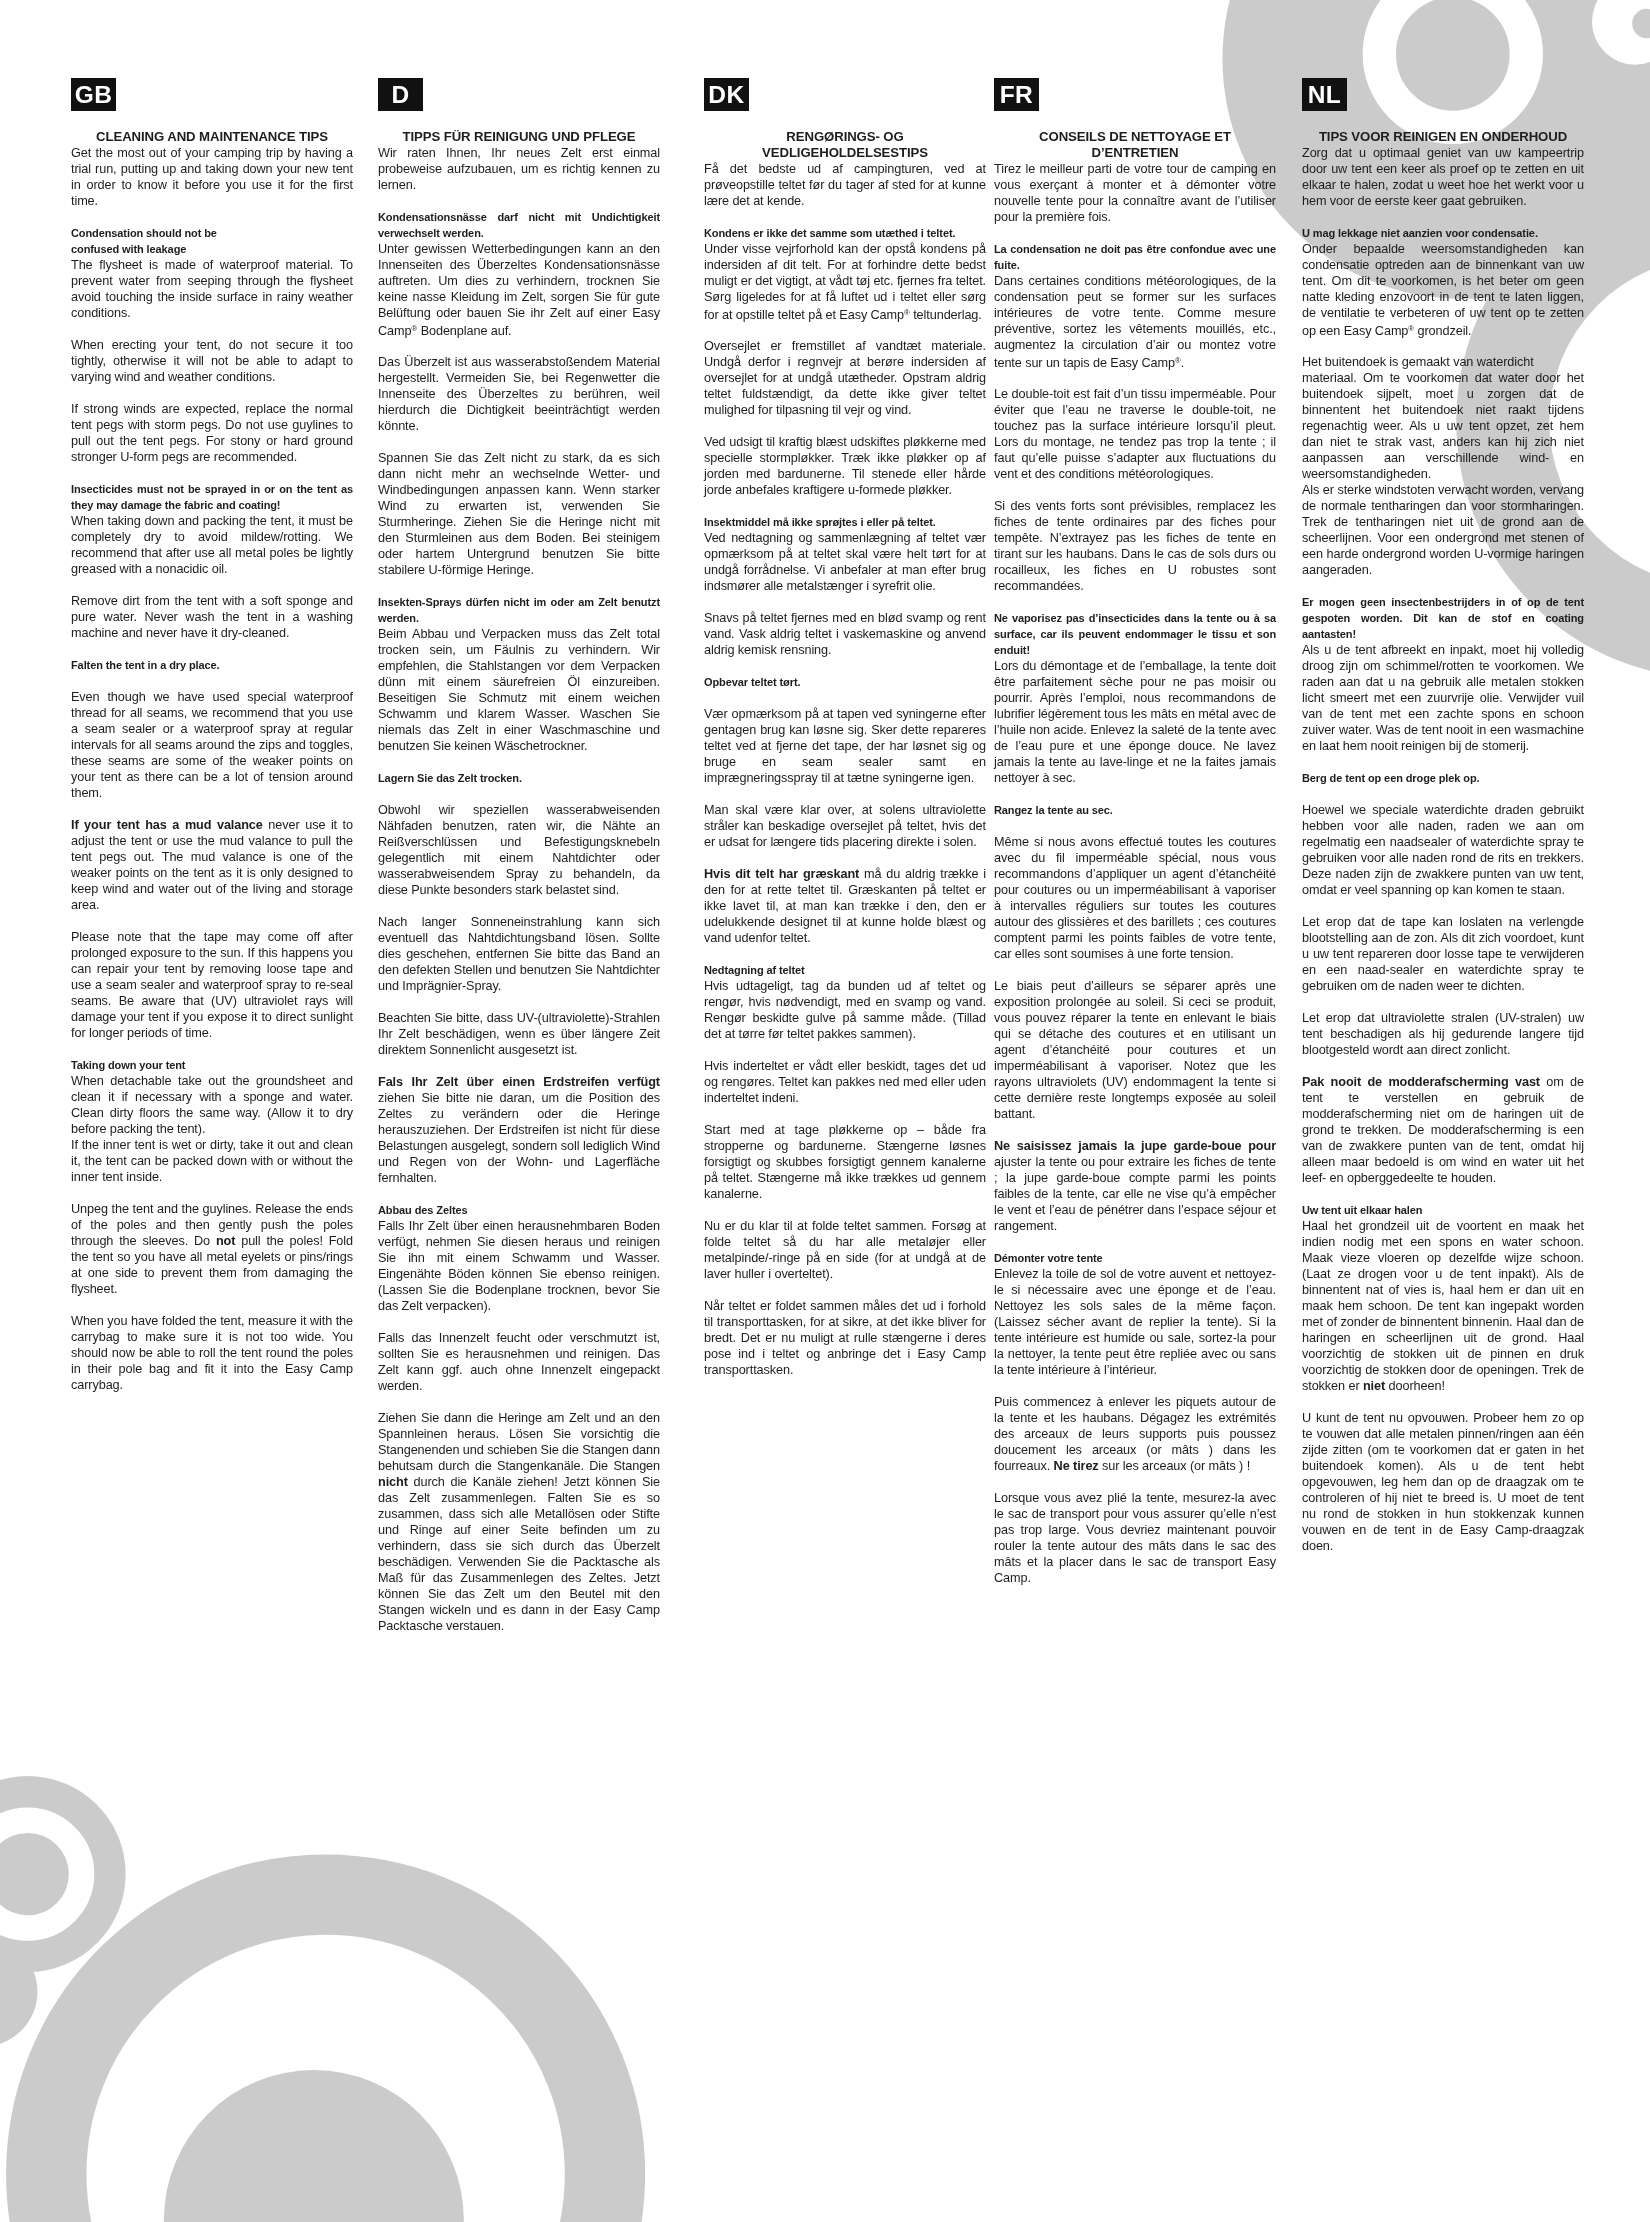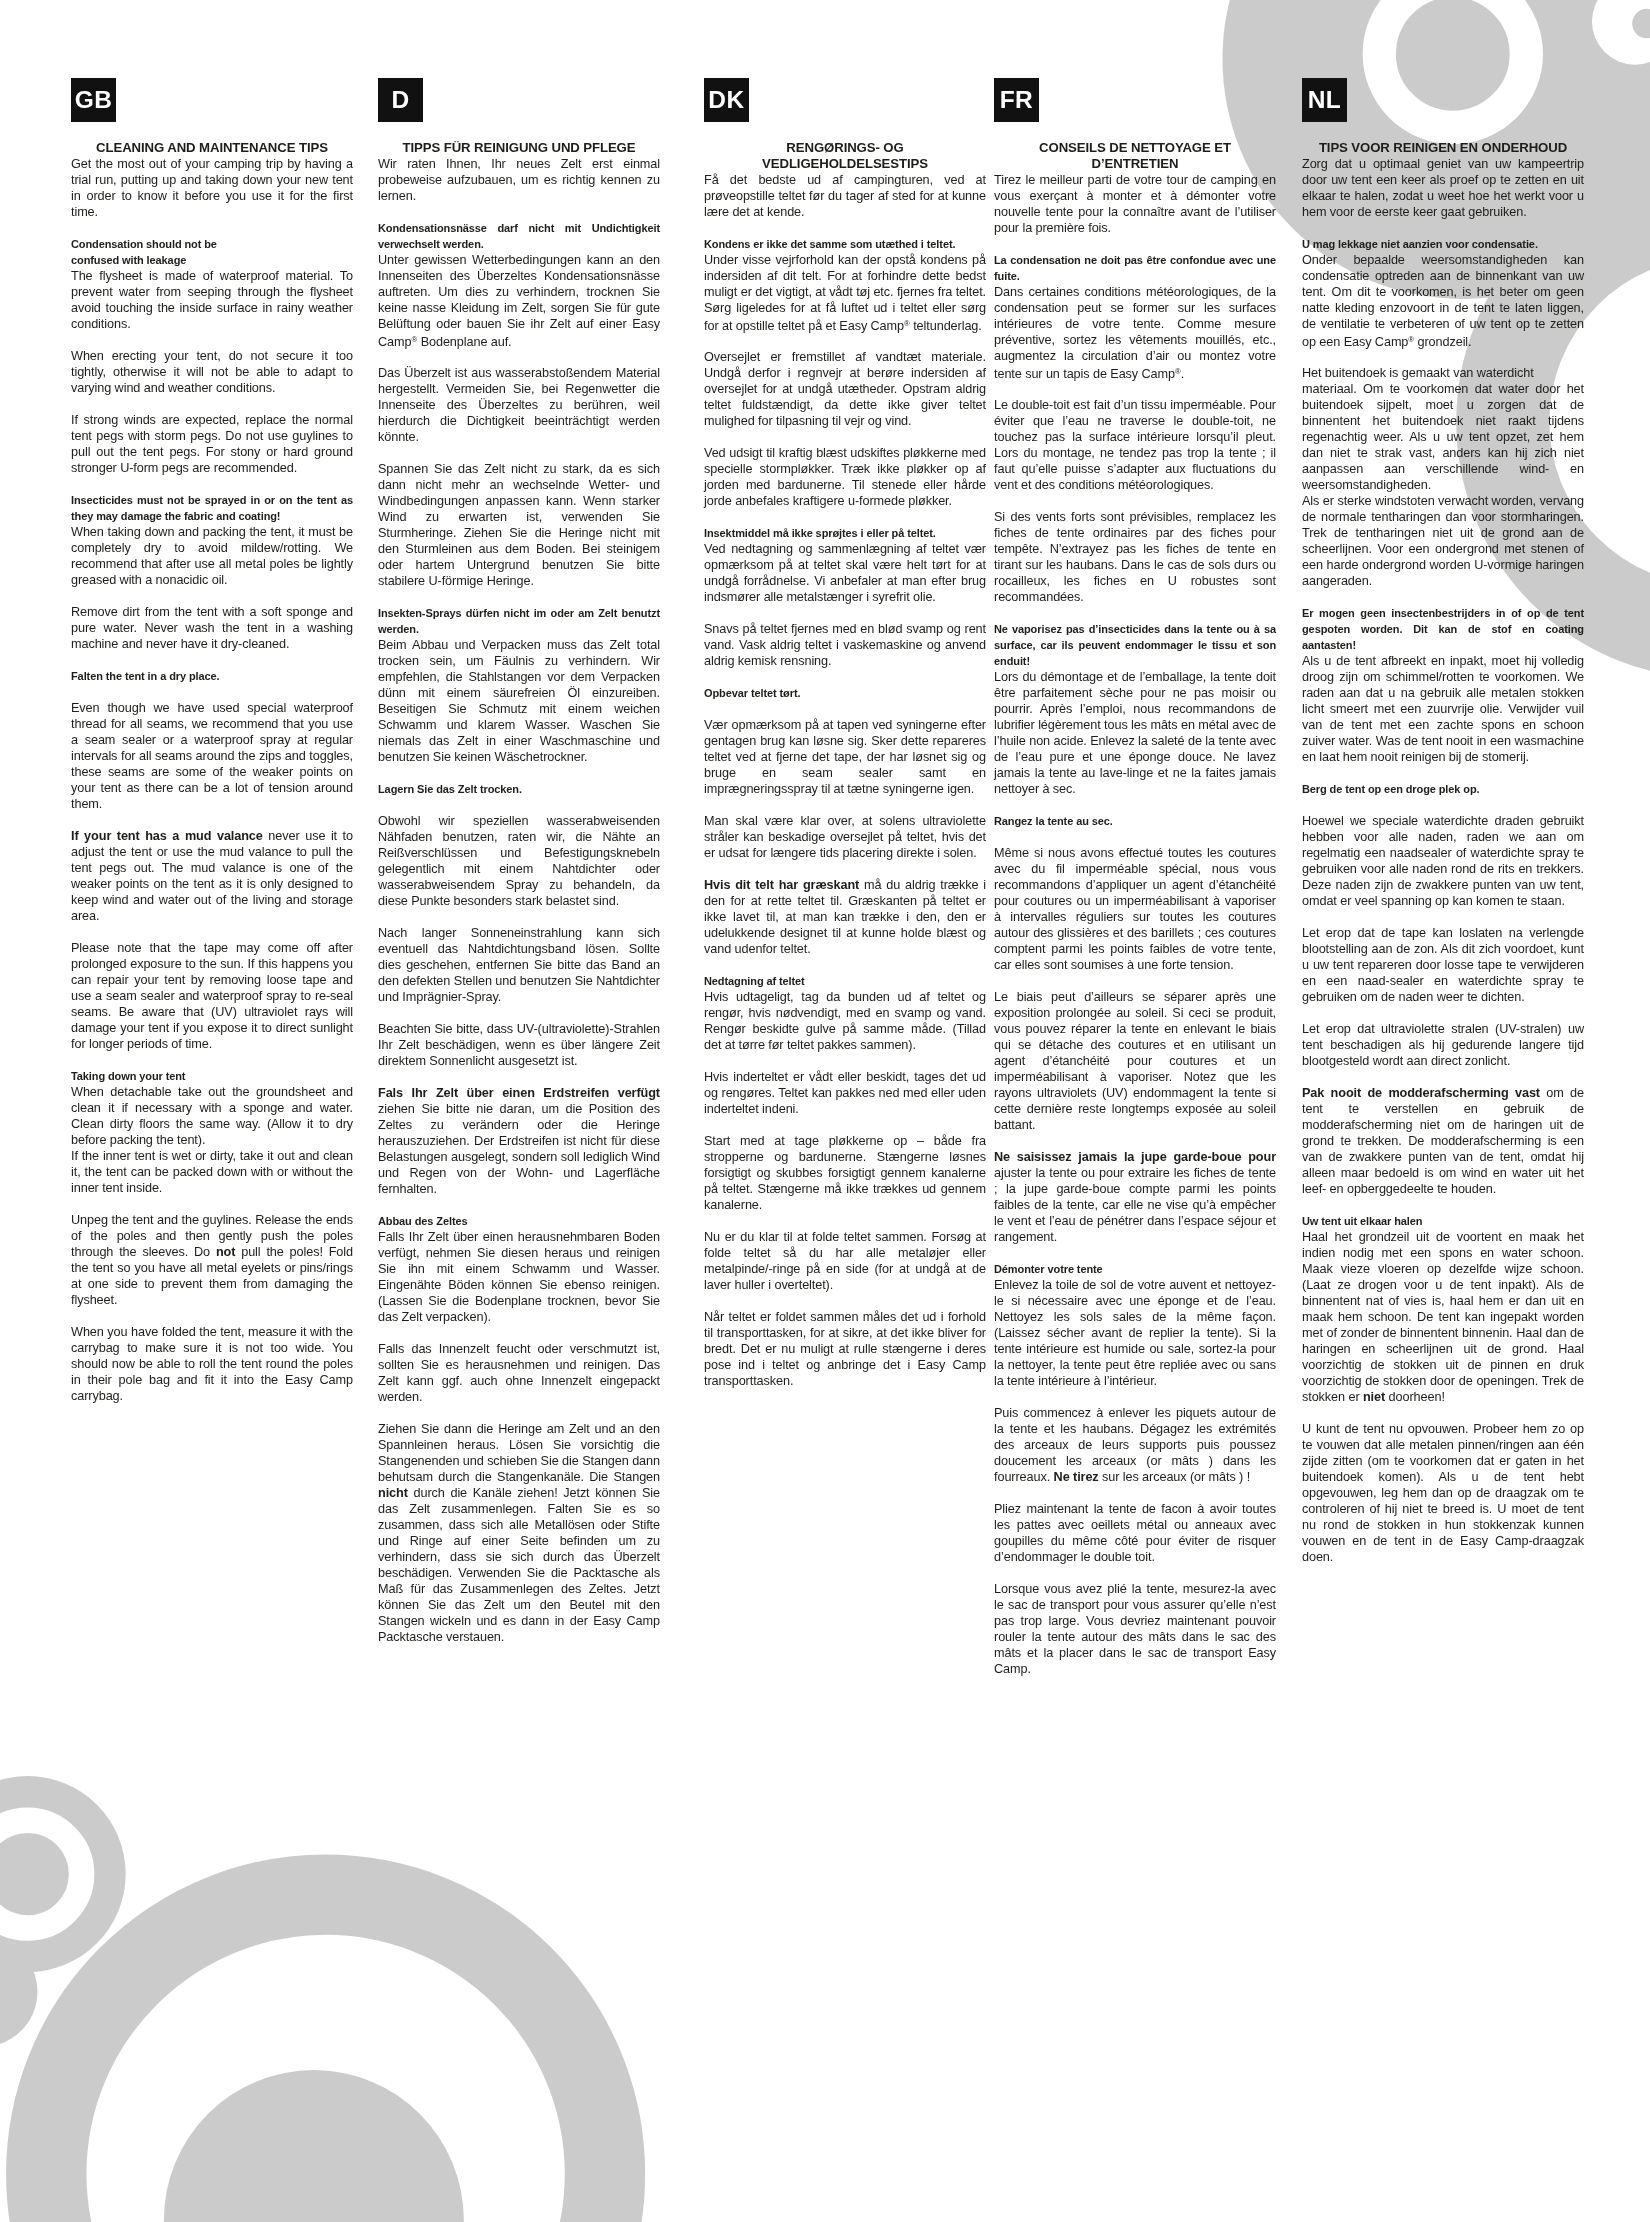--- a/index.html
+++ b/index.html
@@ -20,21 +20,21 @@
   }
   .decor-layer{position:absolute;top:0;left:0;z-index:0;}
   .columns{position:absolute;top:0;left:0;width:100%;height:100%;z-index:1;}
   .col{
     position:absolute;top:78px;width:282px;
     color:var(--ink);
     font-size:12.7px;line-height:16px;letter-spacing:-0.1px;
     z-index:1;
   }
   .badge{
-    width:45px;height:44px;
+    width:45px;height:33px;
     background:var(--badge-bg);color:var(--badge-fg);
     font-weight:bold;font-size:24.5px;letter-spacing:0.5px;
     display:flex;align-items:center;justify-content:center;
     margin:0 0 17.6px 0;
   }
   .col h1{
     margin:0;padding:0;
     font-size:13.2px;line-height:16px;font-weight:bold;
     text-align:center;
   }
@@ -142,21 +142,20 @@
         <p class="blk p gap">Si des vents forts sont prévisibles, remplacez les fiches de tente ordinaires par des fiches pour tempête. N’extrayez pas les fiches de tente en tirant sur les haubans. Dans le cas de sols durs ou rocailleux, les fiches en U robustes sont recommandées.</p>
         <h2 class="blk h2">Ne vaporisez pas d’insecticides dans la tente ou à sa surface, car ils peuvent endommager le tissu et son enduit!</h2>
         <p class="blk p gap">Lors du démontage et de l’emballage, la tente doit être parfaitement sèche pour ne pas moisir ou pourrir. Après l’emploi, nous recommandons de lubrifier légèrement tous les mâts en métal avec de l’huile non acide. Enlevez la saleté de la tente avec de l’eau pure et une éponge douce. Ne lavez jamais la tente au lave-linge et ne la faites jamais nettoyer à sec.</p>
         <h2 class="blk h2 gap">Rangez la tente au sec.</h2>
         <p class="blk p gap">Même si nous avons effectué toutes les coutures avec du fil imperméable spécial, nous vous recommandons d’appliquer un agent d’étanchéité pour coutures ou un imperméabilisant à vaporiser à intervalles réguliers sur toutes les coutures autour des glissières et des barillets ; ces coutures comptent parmi les points faibles de votre tente, car elles sont soumises à une forte tension.</p>
         <p class="blk p gap">Le biais peut d’ailleurs se séparer après une exposition prolongée au soleil. Si ceci se produit, vous pouvez réparer la tente en enlevant le biais qui se détache des coutures et en utilisant un agent d’étanchéité pour coutures et un imperméabilisant à vaporiser. Notez que les rayons ultraviolets (UV) endommagent la tente si cette dernière reste longtemps exposée au soleil battant.</p>
         <p class="blk p gap"><strong>Ne saisissez jamais la jupe garde-boue pour</strong> ajuster la tente ou pour extraire les fiches de tente ; la jupe garde-boue compte parmi les points faibles de la tente, car elle ne vise qu’à empêcher le vent et l’eau de pénétrer dans l’espace séjour et rangement.</p>
         <h2 class="blk h2">Démonter votre tente</h2>
         <p class="blk p gap">Enlevez la toile de sol de votre auvent et nettoyez-le si nécessaire avec une éponge et de l’eau. Nettoyez les sols sales de la même façon. (Laissez sécher avant de replier la tente). Si la tente intérieure est humide ou sale, sortez-la pour la nettoyer, la tente peut être repliée avec ou sans la tente intérieure à l’intérieur.</p>
         <p class="blk p gap">Puis commencez à enlever les piquets autour de la tente et les haubans. Dégagez les extrémités des arceaux de leurs supports puis poussez doucement les arceaux (or mâts ) dans les fourreaux. <strong>Ne tirez</strong> sur les arceaux (or mâts ) !</p>
-        <p class="blk p gap">Pliez maintenant la tente de facon à avoir toutes les pattes avec oeillets métal ou anneaux avec goupilles du même côté pour éviter de risquer d’endommager le double toit.</p>
         <p class="blk p gap">Lorsque vous avez plié la tente, mesurez-la avec le sac de transport pour vous assurer qu’elle n’est pas trop large. Vous devriez maintenant pouvoir rouler la tente autour des mâts dans le sac des mâts et la placer dans le sac de transport Easy Camp.</p>
       </section>
       <section class="col" lang="nl" style="left: 1302px;">
         <div class="badge">NL</div>
         <h1>TIPS VOOR REINIGEN EN ONDERHOUD</h1>
         <p class="blk p gap">Zorg dat u optimaal geniet van uw kampeertrip door uw tent een keer als proef op te zetten en uit elkaar te halen, zodat u weet hoe het werkt voor u hem voor de eerste keer gaat gebruiken.</p>
         <h2 class="blk h2">U mag lekkage niet aanzien voor condensatie.</h2>
         <p class="blk p gap">Onder bepaalde weersomstandigheden kan condensatie optreden aan de binnenkant van uw tent. Om dit te voorkomen, is het beter om geen natte kleding enzovoort in de tent te laten liggen, de ventilatie te verbeteren of uw tent op te zetten op een Easy Camp<sup>®</sup> grondzeil.</p>
         <p class="blk p gap">Het buitendoek is gemaakt van waterdicht<br>materiaal. Om te voorkomen dat water door het buitendoek sijpelt, moet u zorgen dat de binnentent het buitendoek niet raakt tijdens regenachtig weer. Als u uw tent opzet, zet hem dan niet te strak vast, anders kan hij zich niet aanpassen aan verschillende wind- en weersomstandigheden.<br>Als er sterke windstoten verwacht worden, vervang de normale tentharingen dan voor stormharingen. Trek de tentharingen niet uit de grond aan de scheerlijnen. Voor een ondergrond met stenen of een harde ondergrond worden U-vormige haringen aangeraden.</p>
         <h2 class="blk h2">Er mogen geen insectenbestrijders in of op de tent gespoten worden. Dit kan de stof en coating aantasten!</h2>

